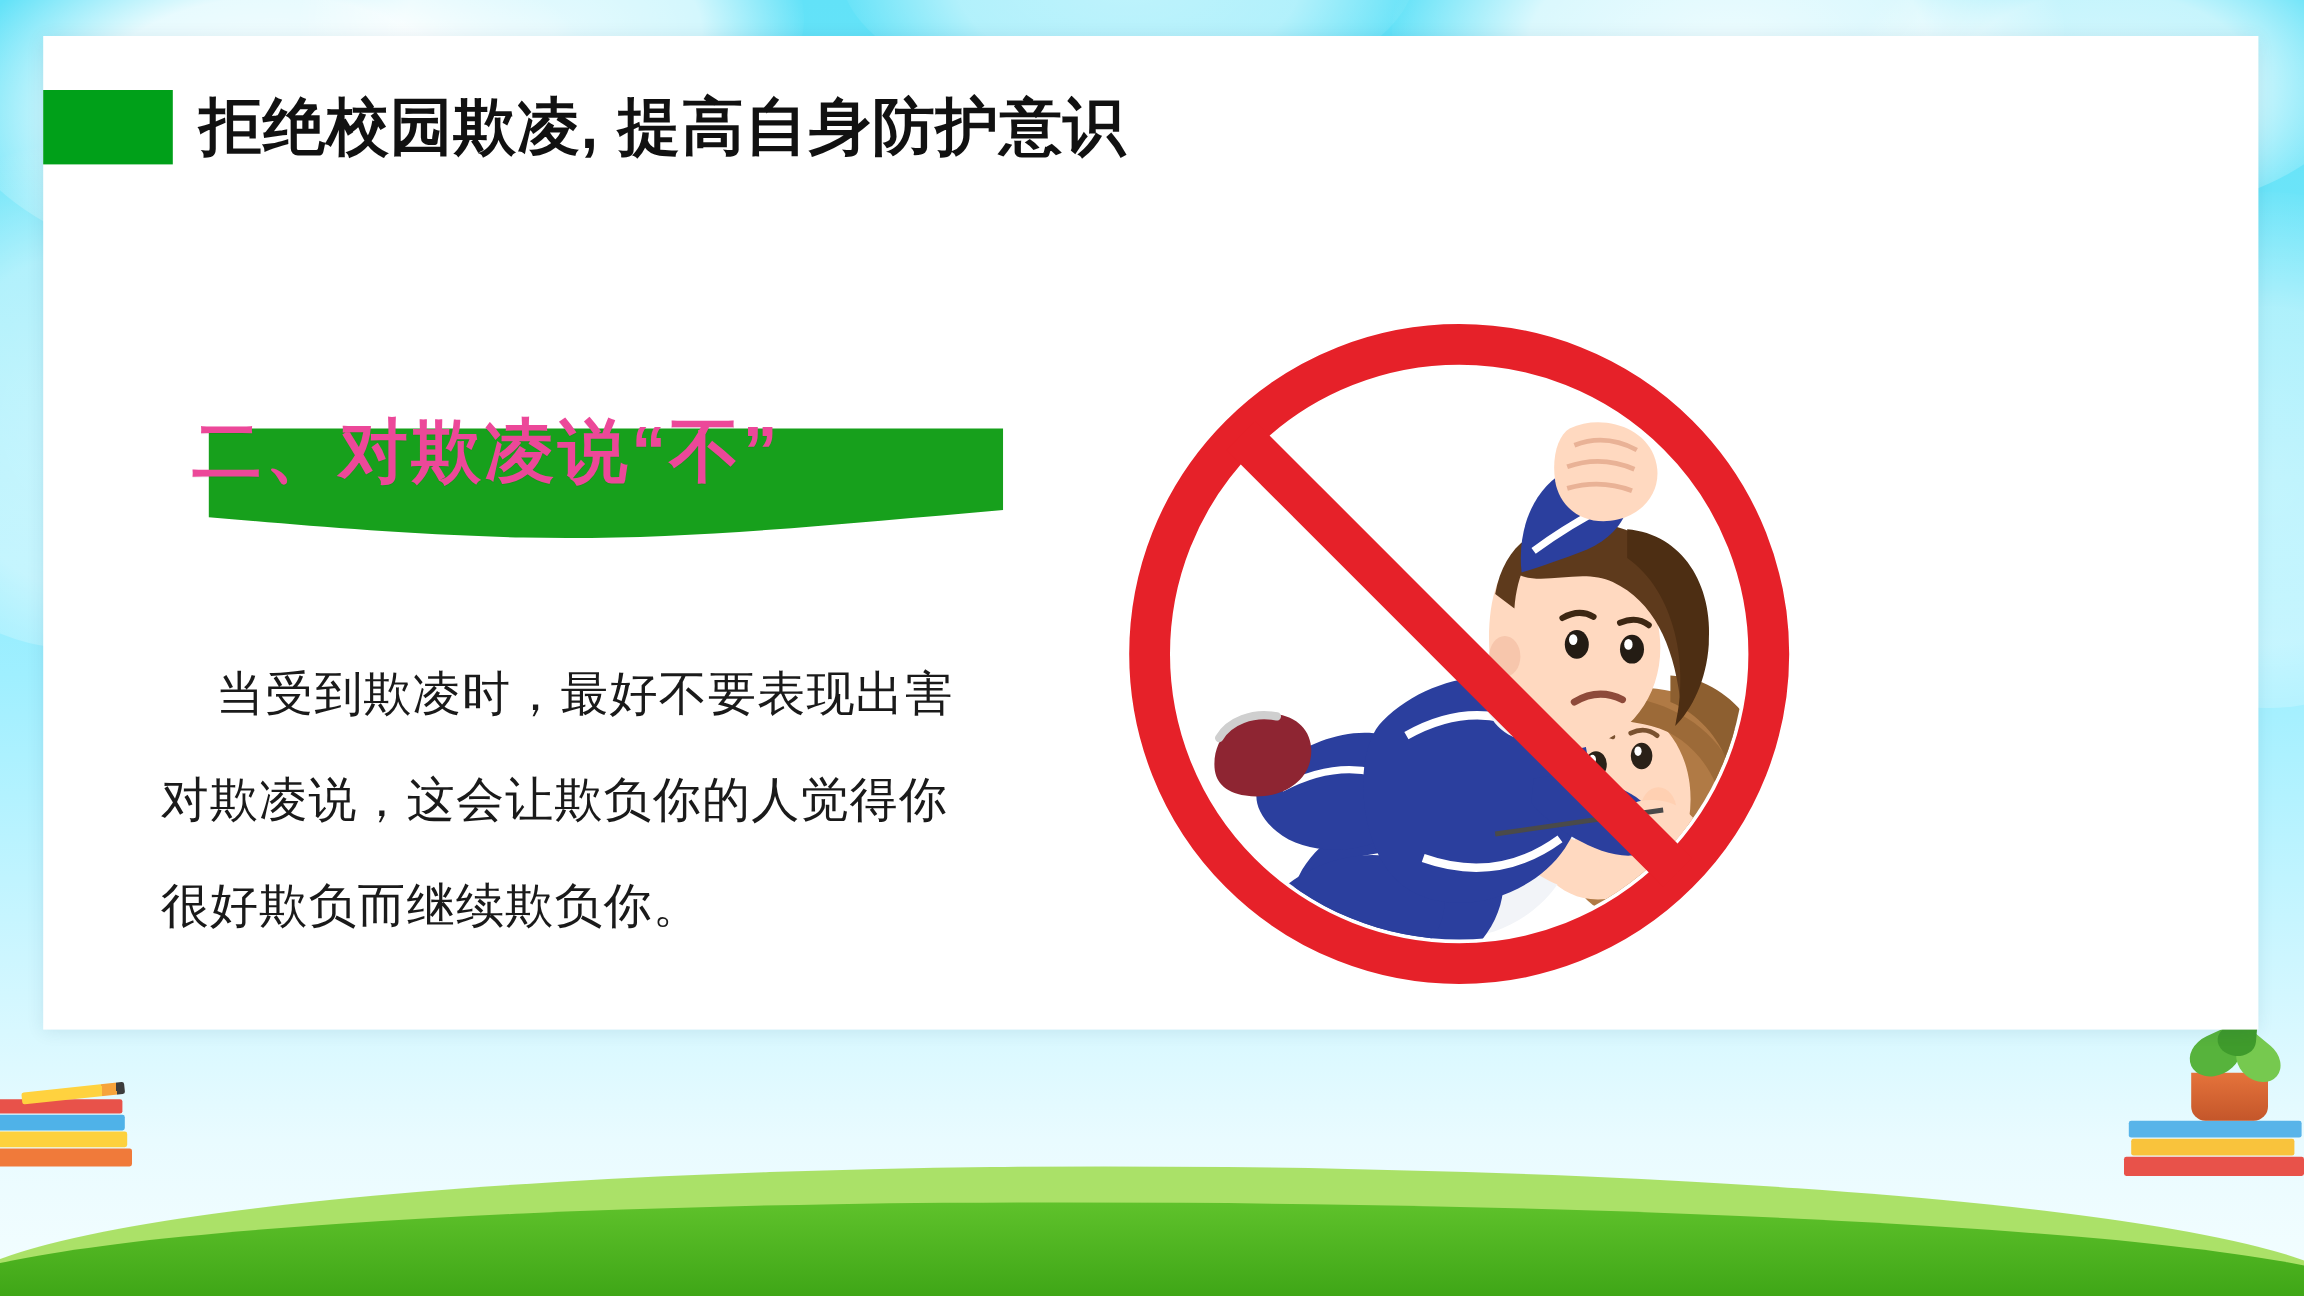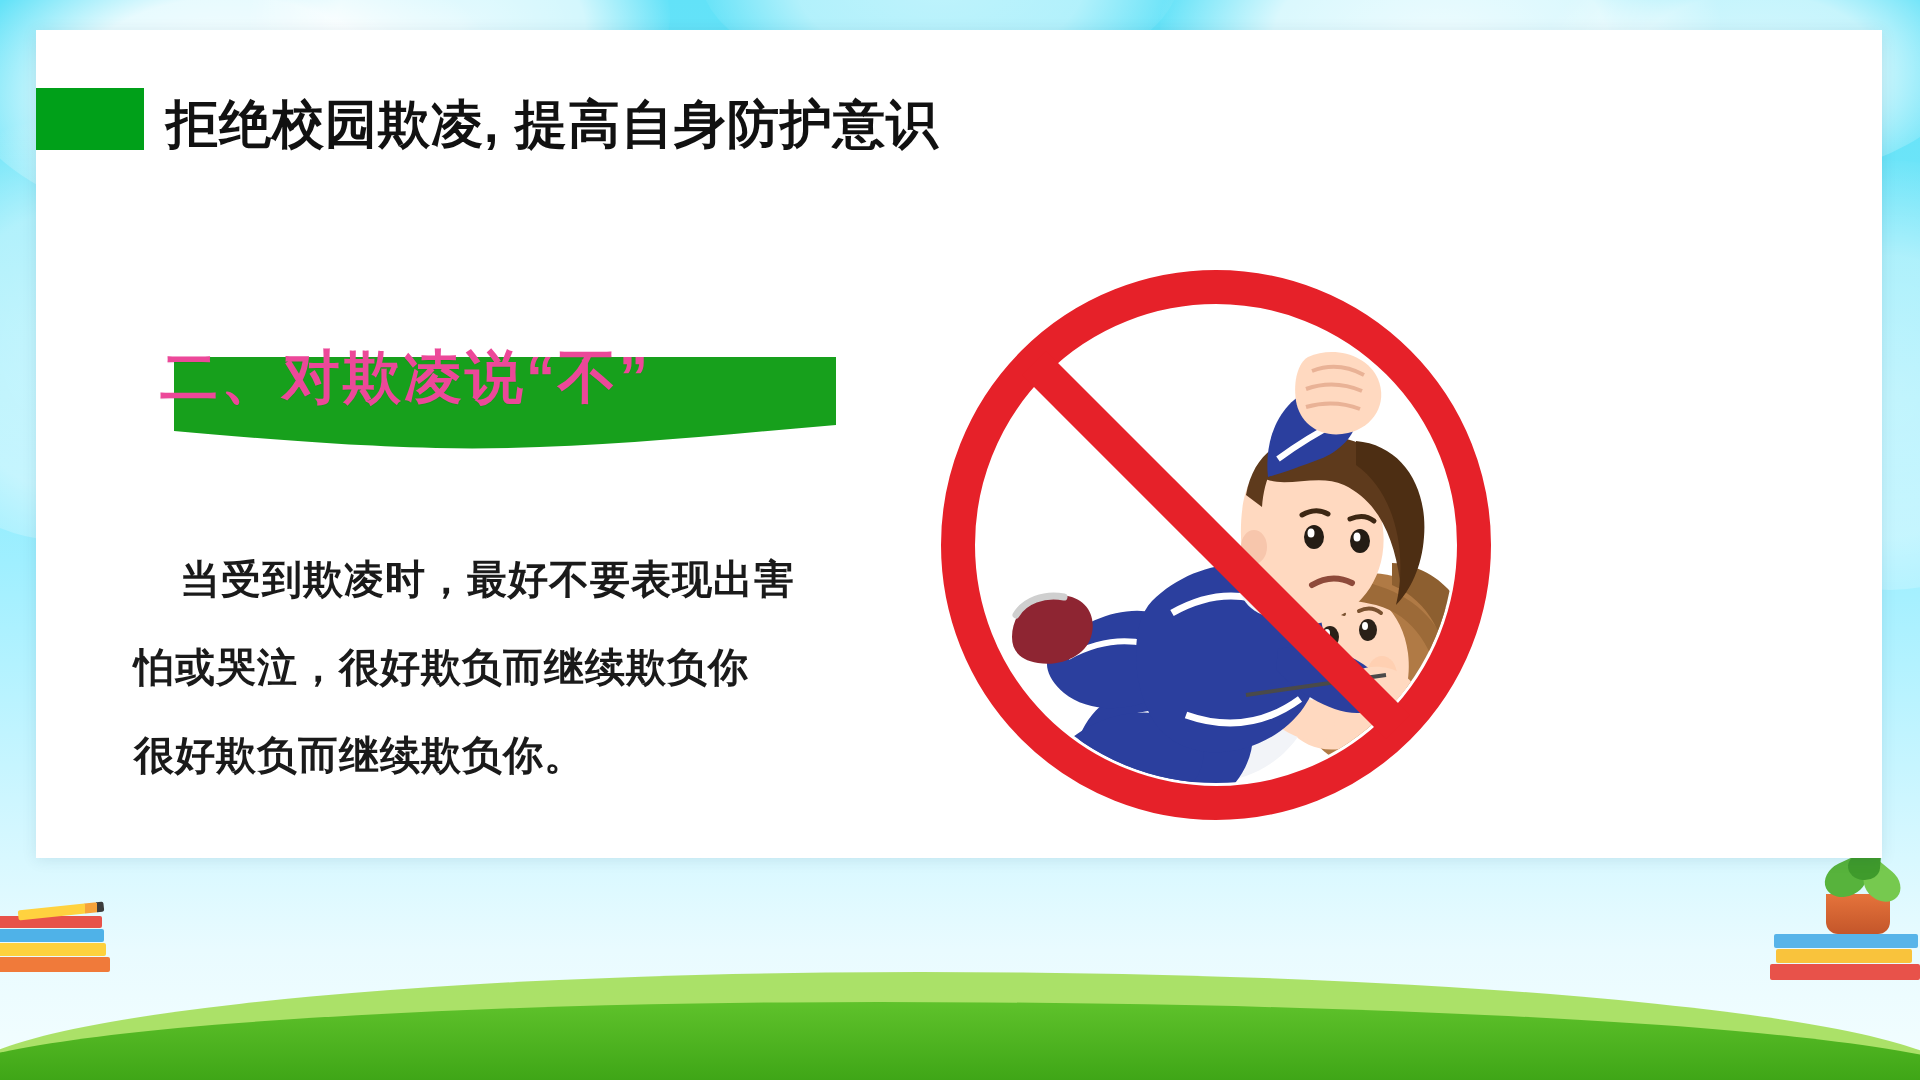--- a/index.html
+++ b/index.html
@@ -85,21 +85,21 @@
 
   
   .card {
     position:absolute;
     left:36px; top:30px; width:1846px; height:828px;
     background:#ffffff;
     box-shadow:0 2px 14px rgba(0,60,90,.10);
   }
 
   
-  .header { position:absolute; left:0; top:32px; height:88px; width:100%; display:flex; align-items:flex-end; }
+  .header { position:absolute; left:0; top:32px; height:88px; width:100%; display:flex; align-items:center; }
   .header-accent {
     width:108px; height:62px; margin-left:0px; background:#00a019; flex:0 0 auto;
   }
   .header-title {
     margin-left:22px;
     font-size:52px;
     font-weight:bold;
     color:#111111;
     letter-spacing:1px;
     white-space:nowrap;
@@ -114,21 +114,21 @@
   .banner-text {
     position:absolute; left:24px; top:20px;
     font-size:58px; font-weight:bold; color:#ec4899;
     letter-spacing:3px; white-space:nowrap; line-height:1.1;
     text-shadow:0 1px 0 rgba(0,0,0,.06);
   }
 
   
   .body-text {
     position:absolute; left:98px; top:505px; width:720px;
-    font-size:40px; color:#1a1a1a; font-weight:bold;
+    font-size:40px; color:#1a1a1a; font-weight:normal;
     line-height:88px; letter-spacing:1px;
   }
   .body-text .ln { display:block; white-space:nowrap; }
   .body-text .ln.indent { text-indent:46px; }
 
   
   .illus { position:absolute; left:880px; top:215px; width:600px; height:600px; }
   .illus svg { width:100%; height:100%; display:block; }
 </style>
 </head>
@@ -177,21 +177,21 @@
 
     <div class="banner">
       <svg viewBox="0 0 700 125" preserveAspectRatio="none">
         <path d="M 38,32 L 700,32 L 700,100 C 560,112 430,126 300,123 C 190,120 110,112 38,106 Z" fill="#17a01c"></path>
       </svg>
       <div class="banner-text">二、对欺凌说“不”</div>
     </div>
 
     <div class="body-text">
       <span class="ln indent">当受到欺凌时，最好不要表现出害</span>
-      <span class="ln">怕或哭泣，很好欺负而继续欺负你</span>
+      <span class="ln">对欺凌说，这会让欺负你的人觉得你</span>
       <span class="ln">很好欺负而继续欺负你。</span>
     </div>
 
     <div class="illus">
       <svg viewBox="0 0 600 600">
         <defs>
           <clipPath id="circClip">
               <circle cx="300" cy="300" r="238"></circle>
             </clipPath>
         </defs>

